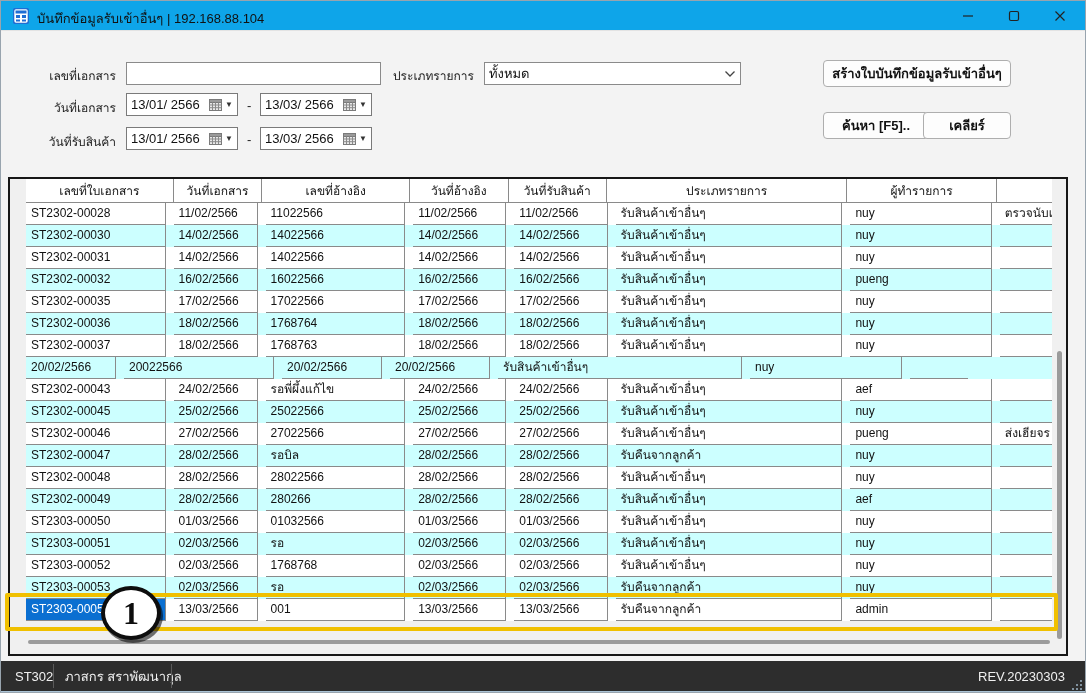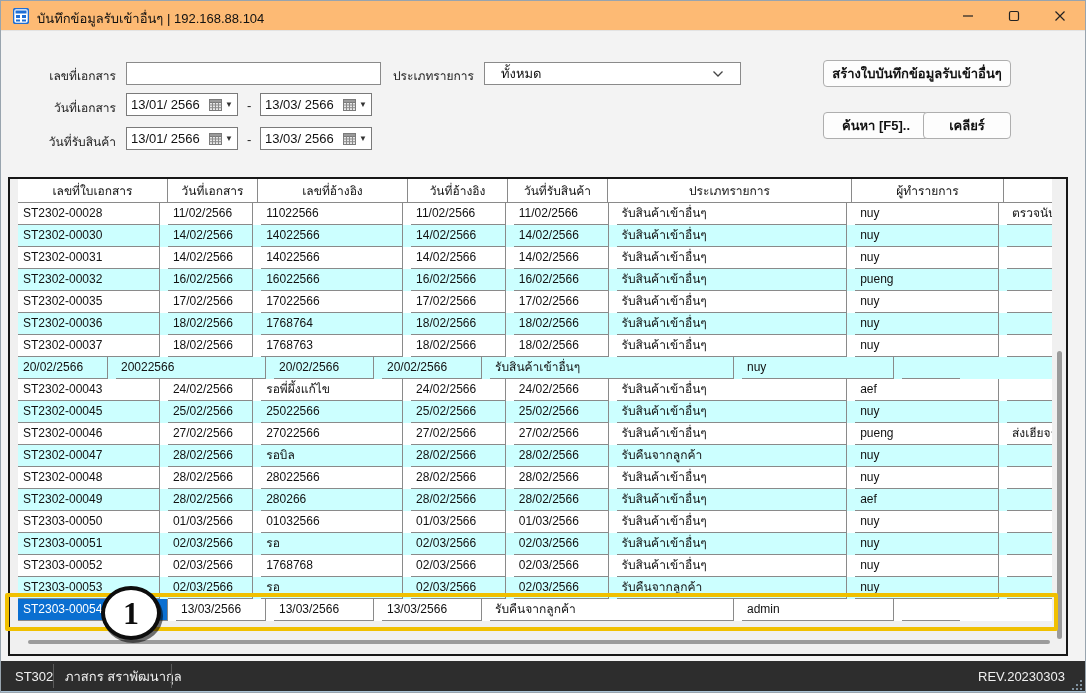--- a/index.html
+++ b/index.html
@@ -3,42 +3,42 @@
 <meta charset="utf-8">
 <style>
   * { margin:0; padding:0; box-sizing:border-box; }
   html,body { background:#cfd6dd; }
   body { font-family:"Liberation Sans", sans-serif; }
   #window {
     position:relative; width:1086px; height:693px; background:#f3f3f3;
     border:1px solid #98a4ae; overflow:hidden;
   }
   
-  #titlebar { position:absolute; left:0; top:0; width:100%; height:30px; background:#fdba74; border-bottom:1px solid #e3e3e3; }
+  #titlebar { position:absolute; left:0; top:0; width:100%; height:30px; background:#0ea5e9; border-bottom:1px solid #e3e3e3; }
   #app-icon { position:absolute; left:12px; top:7px; width:16px; height:16px; }
   #title-text { position:absolute; left:36px; top:7px; font-size:13px; color:#111; white-space:nowrap; }
   .winbtn { position:absolute; top:0; width:46px; height:30px; display:flex; align-items:center; justify-content:center; color:#222; }
   #btn-min { right:94px; } #btn-max { right:48px; } #btn-close { right:2px; }
   
   .flabel { position:absolute; font-size:12px; color:#1a1a1a; text-align:right; width:110px; white-space:nowrap; }
   .tinput { position:absolute; background:#fff; border:1px solid #8a8a8a; font-size:13px; padding:0 6px; color:#111; }
   .datepicker { position:absolute; width:112px; height:23px; background:#fff; border:1px solid #7a7a7a; display:flex; align-items:center; padding:0 4px; font-size:13px; color:#111; }
   .dp-text { flex:1; white-space:nowrap; }
   .dp-cal { width:13px; height:13px; flex:0 0 auto; margin-right:3px; }
   .dp-arrow { font-size:8px; color:#333; flex:0 0 auto; }
   .dash { position:absolute; font-size:13px; color:#222; }
-  .combo { position:absolute; left:483px; top:61px; width:257px; height:23px; background:#fff; border:1px solid #8a8a8a; display:flex; align-items:center; padding:0 16px; font-size:13px; color:#111; }
+  .combo { position:absolute; left:483px; top:61px; width:257px; height:23px; background:#fff; border:1px solid #8a8a8a; display:flex; align-items:center; padding:0 4px; font-size:13px; color:#111; }
   .combo .co-text { flex:1; }
   .btn { position:absolute; background:#fdfdfd; border:1px solid #aeaeae; border-radius:4px; font-size:13px; font-weight:700; color:#111; display:flex; align-items:center; justify-content:center; font-family:"Liberation Sans", sans-serif; }
   #btn-create { left:822px; top:59px; width:188px; height:27px; }
   #btn-search { left:822px; top:111px; width:106px; height:27px; }
   #btn-clear  { left:922px; top:111px; width:88px; height:27px; }
   
   #grid { position:absolute; left:7px; top:176px; width:1060px; height:479px; background:#f0f0f0; border:2px solid #161616; }
-  #grid-inner { position:absolute; left:8px; top:0; width:1044px; }
+  #grid-inner { position:absolute; left:0; top:0; width:1044px;padding-left:16px; }
   .thr { display:flex; height:24px; background:#ffffff; }
   .th { border-right:1px solid #8a8a8a; border-bottom:1px solid #8a8a8a; font-size:12px; color:#111; display:flex; align-items:center; justify-content:center; overflow:hidden; white-space:nowrap; }
   .tr { display:flex; height:22px; background:#ffffff;gap:8px; }
   .tr.alt { background:#ccffff; }
   .td { border-right:1px solid #8a8a8a; border-bottom:1px solid #8a8a8a; font-size:12px; color:#111; line-height:20px; padding:0 0 0 5px; overflow:hidden; white-space:nowrap; }
   .tr.selected .td:first-child { background:#0a6fd1; color:#fff; }
   .c0 { width:150px; } .c1 { width:90px; } .c2 { width:150px; } .c3 { width:100px; }
   .c4 { width:100px; } .c5 { width:244px; } .c6 { width:152px; } .c7 { width:58px; border-right:none; }
   .th.c7 { border-right:none; }
   #vrail { position:absolute; right:0; top:0; width:14px; height:475px; background:#f0f0f0; }
@@ -333,20 +333,21 @@
             <div class="td c2">รอ</div>
             <div class="td c3">02/03/2566</div>
             <div class="td c4">02/03/2566</div>
             <div class="td c5">รับคืนจากลูกค้า</div>
             <div class="td c6">nuy</div>
             <div class="td c7"></div>
           </div>
           <div class="tr selected">
             <div class="td c0">ST2303-00054</div>
             <div class="td c1">13/03/2566</div>
+            <div class="td c2">001</div>
             <div class="td c3">13/03/2566</div>
             <div class="td c4">13/03/2566</div>
             <div class="td c5">รับคืนจากลูกค้า</div>
             <div class="td c6">admin</div>
             <div class="td c7"></div>
           </div>
         </div>
     </div>
     <div id="vrail">
       <div id="vthumb"></div>

